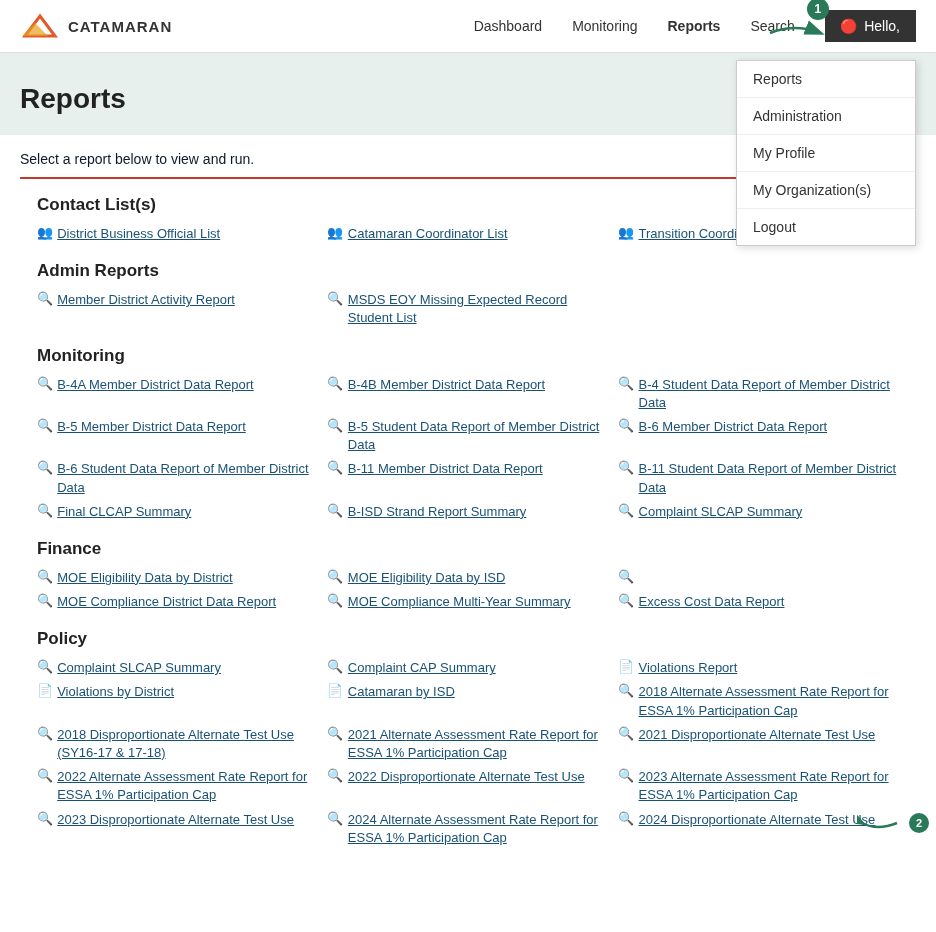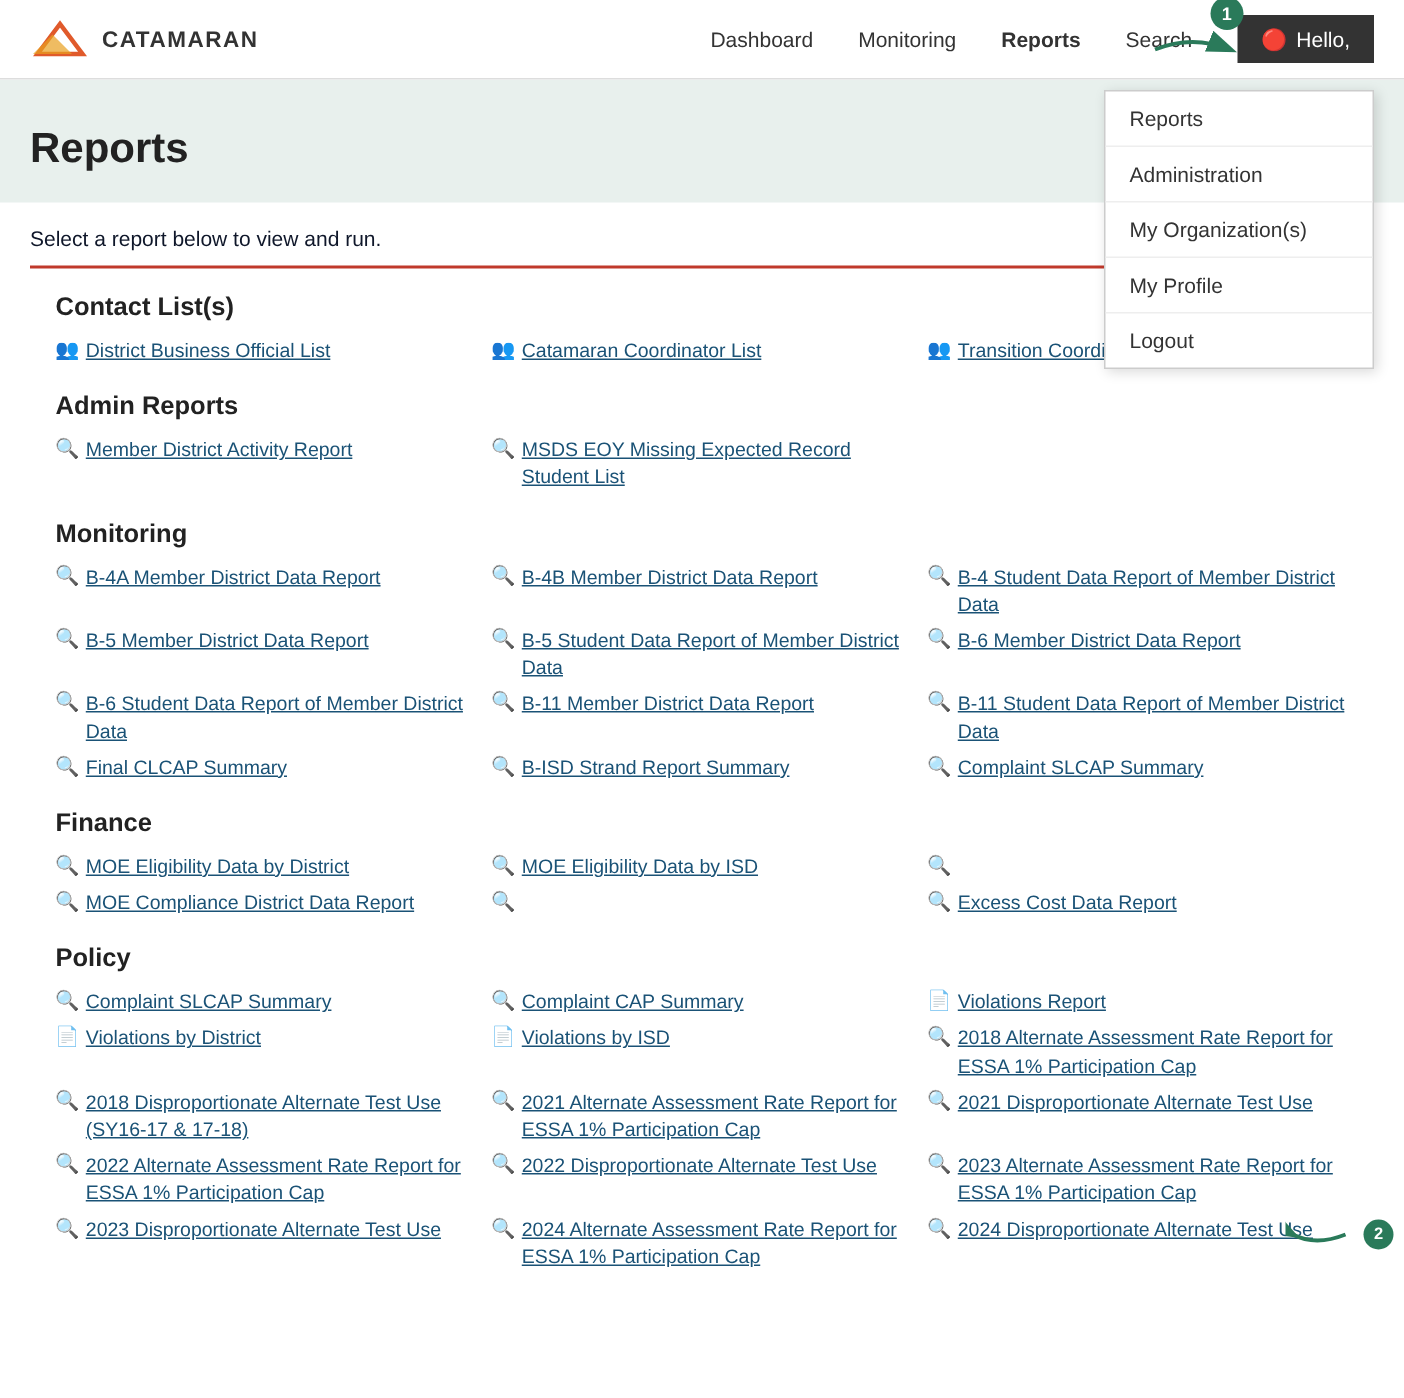--- a/index.html
+++ b/index.html
@@ -195,22 +195,22 @@
     </svg>
     <div class="hello-button">
       <span class="user-icon">🔴</span>
       <span>Hello,</span>
     </div>
 
     <div class="dropdown-container">
       <div class="dropdown-menu">
         <div class="dropdown-item">Reports</div>
         <div class="dropdown-item">Administration</div>
+        <div class="dropdown-item">My Profile</div>
         <div class="dropdown-item">My Organization(s)</div>
-        <div class="dropdown-item">My Profile</div>
         <div class="dropdown-item">Logout</div>
       </div>
     </div>
   </div>
 </div>
 
 <div class="page-header">
   <h1 class="page-title">Reports</h1>
 </div>
 
@@ -321,20 +321,21 @@
       </div>
       <div class="report-item">
         <span class="report-icon">🔍</span>
       </div>
       <div class="report-item">
         <span class="report-icon">🔍</span>
         <a class="report-link">MOE Compliance District Data Report</a>
       </div>
       <div class="report-item">
         <span class="report-icon">🔍</span>
+        <a class="report-link">MOE Compliance Multi-Year Summary</a>
       </div>
       <div class="report-item">
         <span class="report-icon">🔍</span>
         <a class="report-link">Excess Cost Data Report</a>
       </div>
     </div>
   </div>
 
   <div class="section">
     <div class="section-title">Policy</div>
@@ -350,21 +351,21 @@
       <div class="report-item">
         <span class="report-icon">📄</span>
         <a class="report-link">Violations Report</a>
       </div>
       <div class="report-item">
         <span class="report-icon">📄</span>
         <a class="report-link">Violations by District</a>
       </div>
       <div class="report-item">
         <span class="report-icon">📄</span>
-        <a class="report-link">Violations by ISD</a>
+        <a class="report-link">Catamaran by ISD</a>
       </div>
       <div class="report-item">
         <span class="report-icon">🔍</span>
         <a class="report-link">2018 Alternate Assessment Rate Report for ESSA 1% Participation Cap</a>
       </div>
       <div class="report-item">
         <span class="report-icon">🔍</span>
         <a class="report-link">2018 Disproportionate Alternate Test Use (SY16-17 &amp; 17-18)</a>
       </div>
       <div class="report-item">

